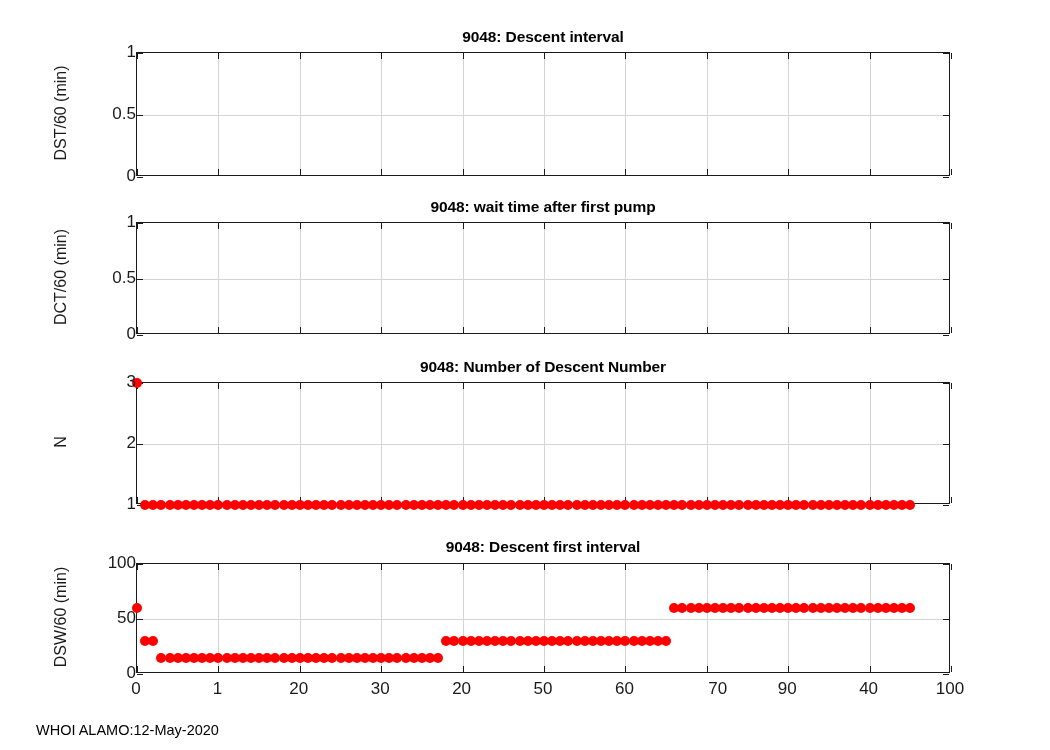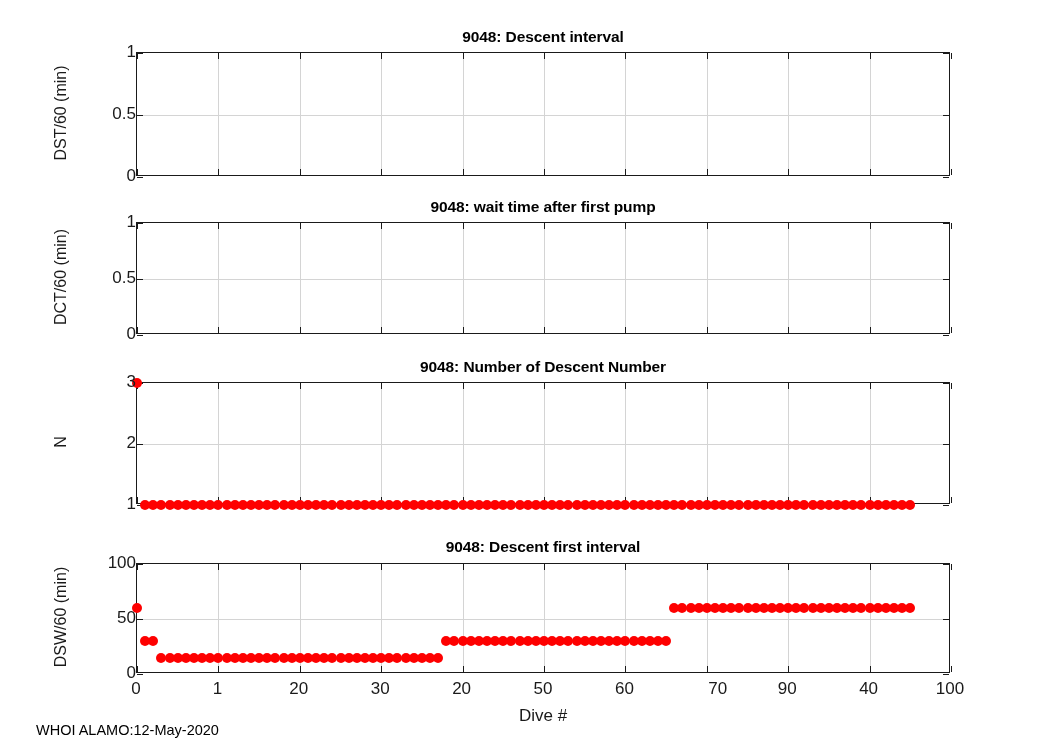--- a/index.html
+++ b/index.html
@@ -517,14 +517,13 @@
     <div class="xlabel-tick" style="left: 543px; top: 679px;">50</div>
     <div class="xlabel-tick" style="left: 624.4px; top: 679px;">60</div>
     <div class="xlabel-tick" style="left: 705.8px; top: 679px; margin-left: 12px;">70</div>
     <div class="xlabel-tick" style="left: 787.2px; top: 679px;">90</div>
     <div class="xlabel-tick" style="left: 868.6px; top: 679px;">40</div>
     <div class="xlabel-tick" style="left: 950px; top: 679px;">100</div>
     <div class="ylabel-tick" style="width: 136px; left: 0px; top: 673px;">0</div>
     <div class="ylabel-tick" style="width: 136px; left: 0px; top: 618px;">50</div>
     <div class="ylabel-tick" style="width: 136px; left: 0px; top: 563px;">100</div>
     <div class="yaxis-name" style="width: 200px; left: -39px; top: 608px;">DSW/60 (min)</div>
-    <div class="xaxis-name" style="left: 136px; width: 814px; top: 706px;">Dive #</div>
   </div>
 
 </body></html>

